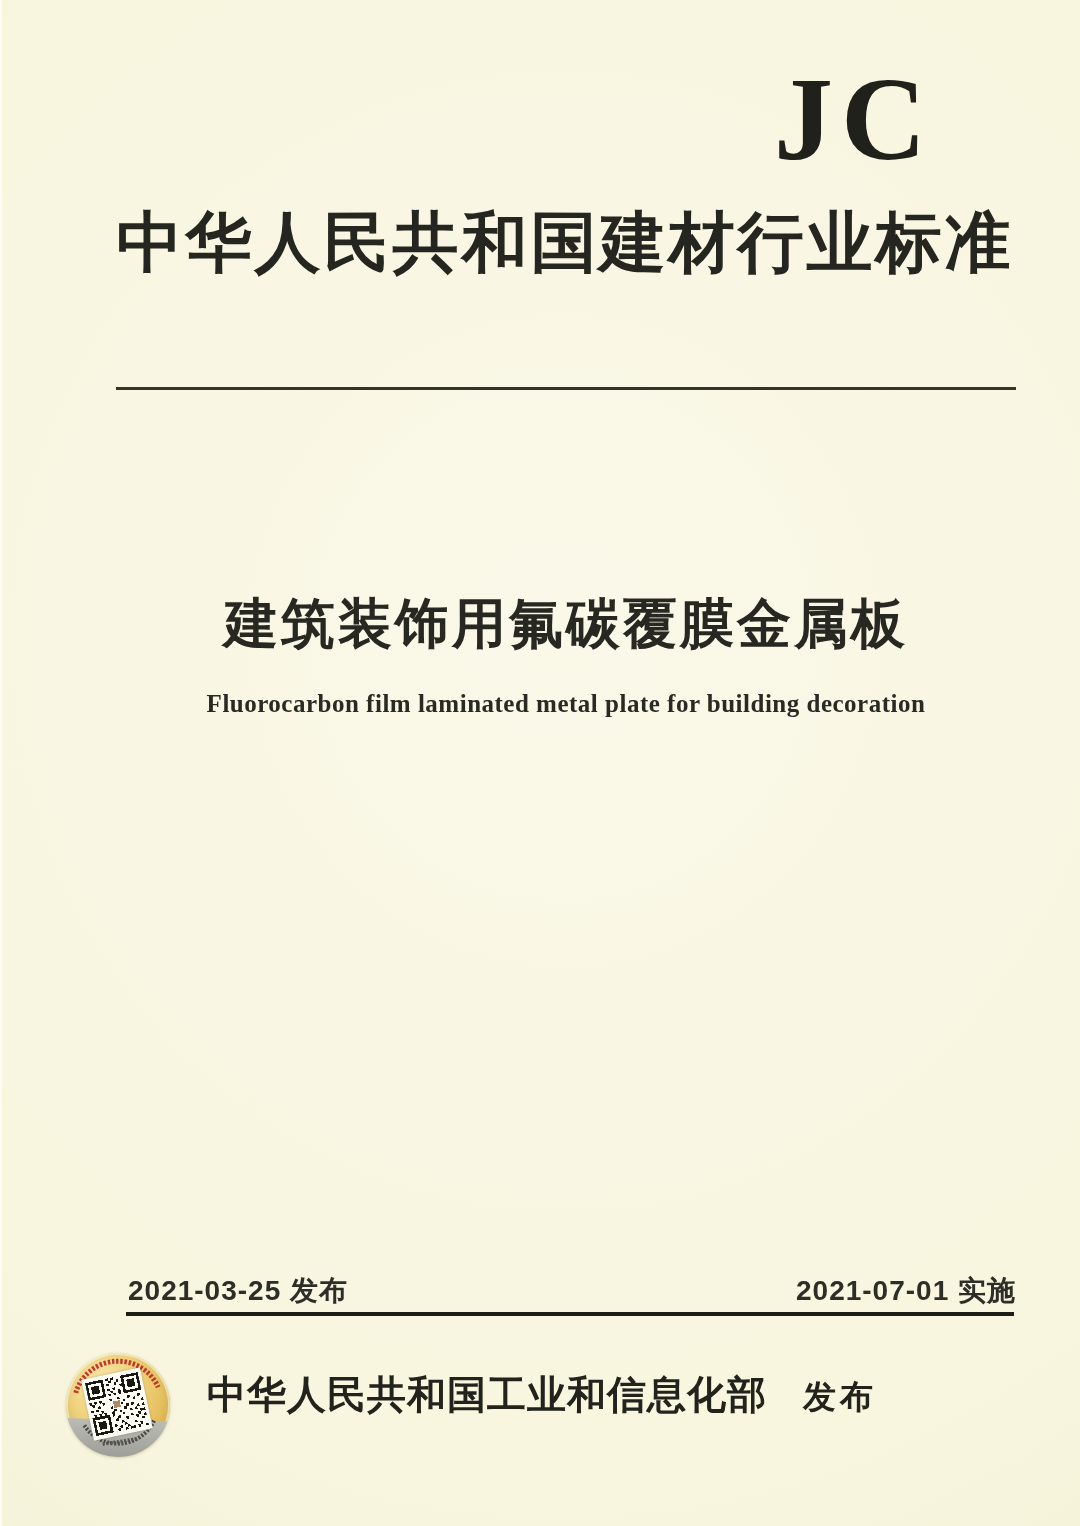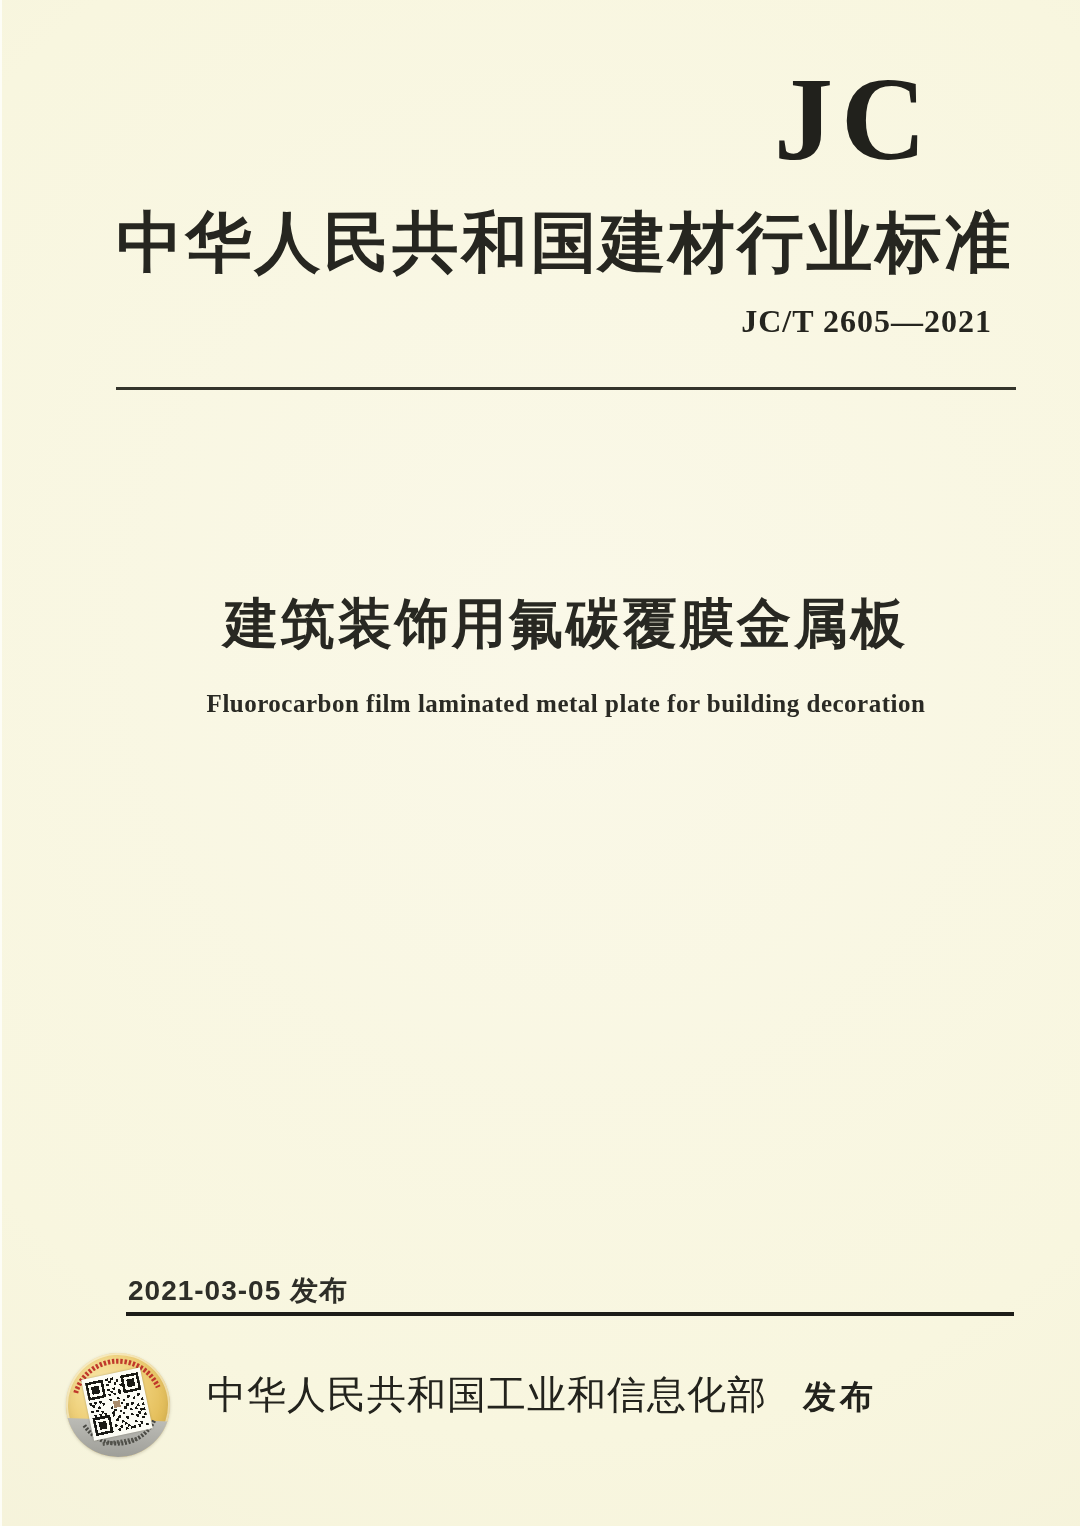--- a/index.html
+++ b/index.html
@@ -132,21 +132,21 @@
     position: absolute;
     left: 0;
     top: 1368px;
     width: 1080px;
     text-align: center;
     white-space: nowrap;
     color: #23231d;
   }
   .publisher .name {
     font-size: 39px;
-    font-weight: normal;
+    font-weight: bold;
     letter-spacing: 1px;
   }
   .publisher .action {
     font-size: 33px;
     font-weight: bold;
     margin-left: 36px;
     letter-spacing: 4px;
   }
 
   
@@ -194,28 +194,28 @@
 </head>
 <body>
 
 <div class="page">
 
 
   <div class="logo">JC</div>
 
   <div class="category">中华人民共和国建材行业标准</div>
 
-  <div class="std-code">JC/T 2605—2021</div>
 
   <div class="rule-top"></div>
 
   <div class="title-zh">建筑装饰用氟碳覆膜金属板</div>
   <div class="title-en">Fluorocarbon film laminated metal plate for building decoration</div>
 
-  <div class="date issue">2021-03-05 发布</div>
+  <div class="date issue">2021-03-25 发布</div>
+  <div class="date impl">2021-07-01 实施</div>
 
   <div class="rule-bottom"></div>
 
   <div class="publisher">
     <span class="name">中华人民共和国工业和信息化部</span><span class="action">发布</span>
   </div>
 
   <div class="sticker">
     <div class="sticker-gray"></div>
 

